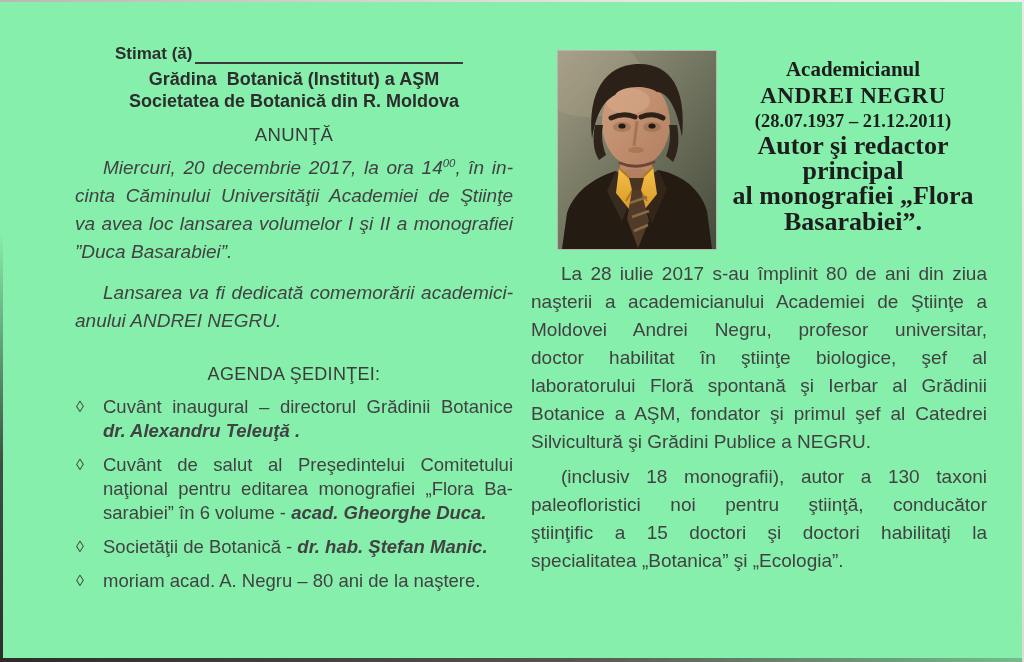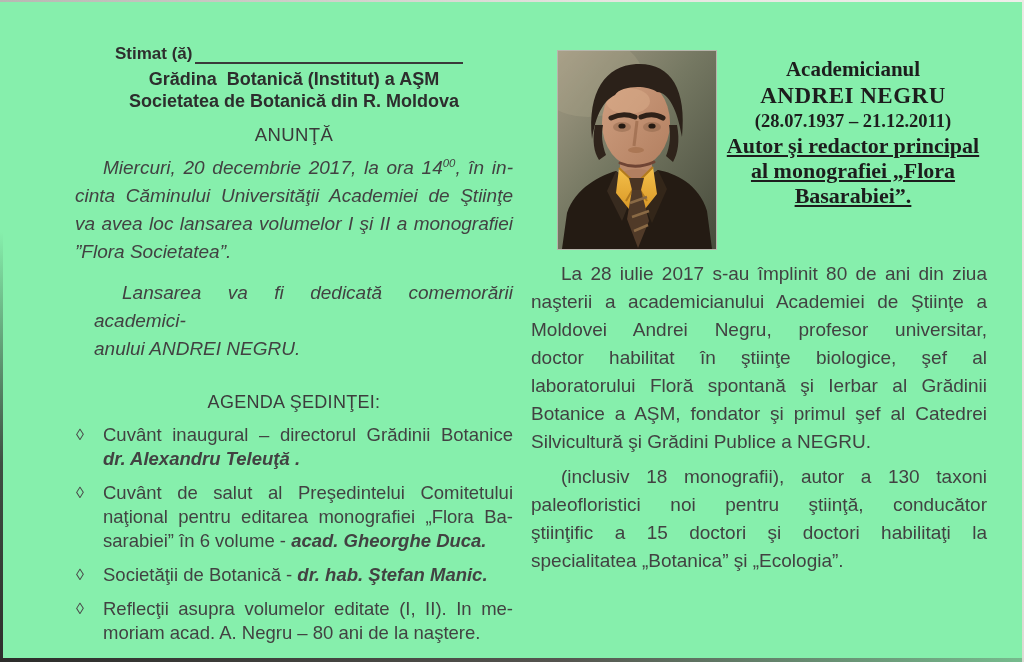--- a/index.html
+++ b/index.html
@@ -28,21 +28,21 @@
                     font-weight:700; font-size:17px; color:#2e2e2e; white-space:pre; }
   .salutation-line { flex:1; border-bottom:2px solid #3a3a3a; height:1.05em; margin-left:3px; }
 
   .org { margin-top:3px; font-weight:700; font-size:18px; line-height:22px; color:#2d2d2d; }
   .org .tline { text-align:center; white-space:pre-wrap; }
 
   .announce { margin-top:12px; text-align:center; font-size:18.5px; letter-spacing:.4px; color:#3a3a3a; }
 
   .para-ital { font-style:italic; font-size:19px; line-height:28px; color:#424242; }
   .intro { margin-top:8px; }
-  .dedication { margin-top:13px;margin-left:19px; }
+  .dedication { margin-top:13px; }
   .indent .tline:first-child { text-indent:28px; }
 
   .jst .tline { text-align:justify; text-align-last:justify; }
   .jst .tline:last-child { text-align-last:left; }
 
   .sup { vertical-align:super; font-size:.6em; line-height:0; }
 
   .agenda-h { margin-top:29px; text-align:center; font-size:18px; letter-spacing:.3px; color:#3c3c3c; }
 
   .agenda { margin-top:6px; font-size:18.5px; line-height:24px; color:#424242; }
@@ -58,21 +58,21 @@
   .photo { position:absolute; left:26px; top:2px; width:158px; height:198px;
            border:1px solid #b8b5ac; box-sizing:content-box; background:#6e7263; }
   .photo svg { display:block; width:158px; height:198px; }
 
   .r-title { margin-left:190px; width:264px; padding-top:8px;
              font-family:"Liberation Serif", serif; font-weight:700; color:#1d1d1d; }
   .r-title .tline { text-align:center; }
   .r-title .tline:nth-child(1) { font-size:21px;  line-height:26px; }
   .r-title .tline:nth-child(2) { font-size:23px;  line-height:27px; letter-spacing:.5px; }
   .r-title .tline:nth-child(3) { font-size:18.5px; line-height:24px; }
-  .r-title .tline:nth-child(n+4) { font-size:22px; line-height:25px;text-decoration:underline; }
+  .r-title .tline:nth-child(n+4) { font-size:26px; line-height:25px; }
 
   .r-para { font-size:19px; line-height:28px; color:#424242; }
   .r-para .tline:first-child { text-indent:30px; }
   .r-para1 { margin-top:6px; }
   .r-para2 { margin-top:7px; }
 </style>
 </head>
 <body>
 
 <div class="card">
@@ -91,21 +91,21 @@
         <div class="tline">Grădina  Botanică (Institut) a AŞM</div>
         <div class="tline">Societatea de Botanică din R. Moldova</div>
       </div>
 
     <div class="announce">ANUNŢĂ</div>
 
     <div class="para-ital intro indent jst">
         <div class="tline">Miercuri, 20 decembrie 2017, la ora 14<span class="sup">00</span>, în in-</div>
         <div class="tline">cinta Căminului Universităţii Academiei de Ştiinţe</div>
         <div class="tline">va avea loc lansarea volumelor I şi II a monografiei</div>
-        <div class="tline">”Flora Societatea”.</div>
+        <div class="tline">”Duca Basarabiei”.</div>
       </div>
 
     <div class="para-ital dedication indent jst">
         <div class="tline">Lansarea va fi dedicată comemorării academici-</div>
         <div class="tline">anului ANDREI NEGRU.</div>
       </div>
 
     <div class="agenda-h">AGENDA ŞEDINŢEI:</div>
 
     <div class="agenda">
@@ -128,21 +128,20 @@
       </div>
       <div class="agenda-item">
         <span class="bullet">◊</span>
         <div class="item-lines jst">
             <div class="tline">Societăţii de Botanică - <span class="bi">dr. hab. Ştefan Manic.</span></div>
           </div>
       </div>
       <div class="agenda-item">
         <span class="bullet">◊</span>
         <div class="item-lines jst">
-            <div class="tline">Reflecţii asupra volumelor editate (I, II). In me-</div>
             <div class="tline">moriam acad. A. Negru – 80 ani de la naştere.</div>
           </div>
       </div>
     </div>
   </div>
 
   <div class="col-right">
     <div class="photo-row">
       <div class="photo">
         <svg viewBox="0 0 158 198" xmlns="http://www.w3.org/2000/svg">

